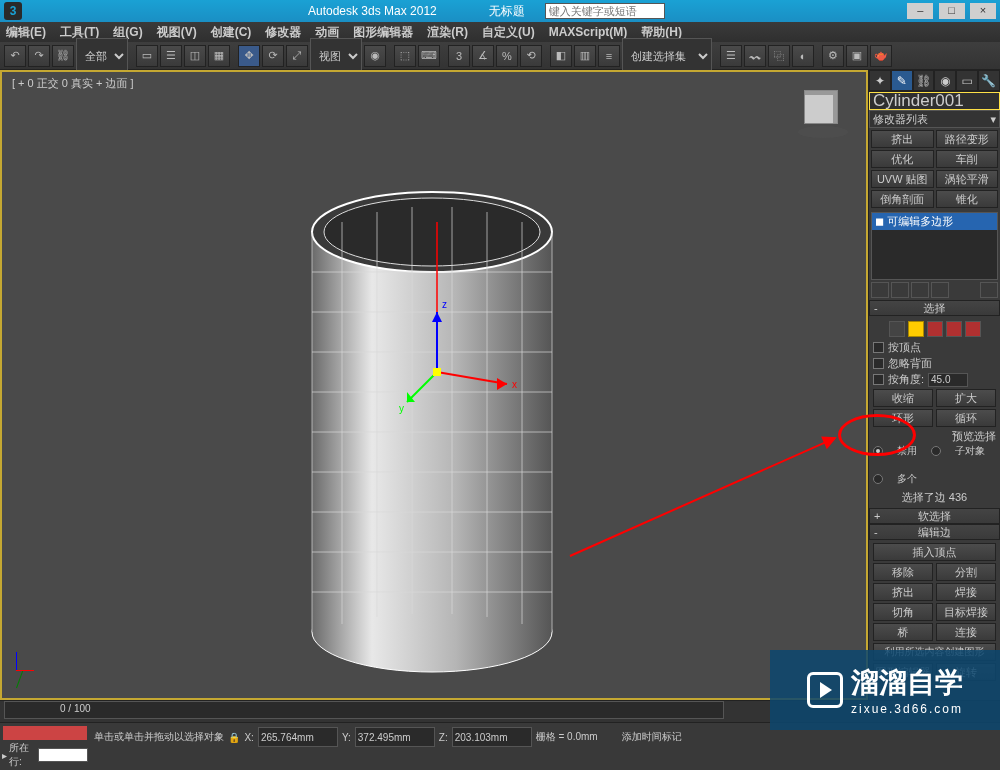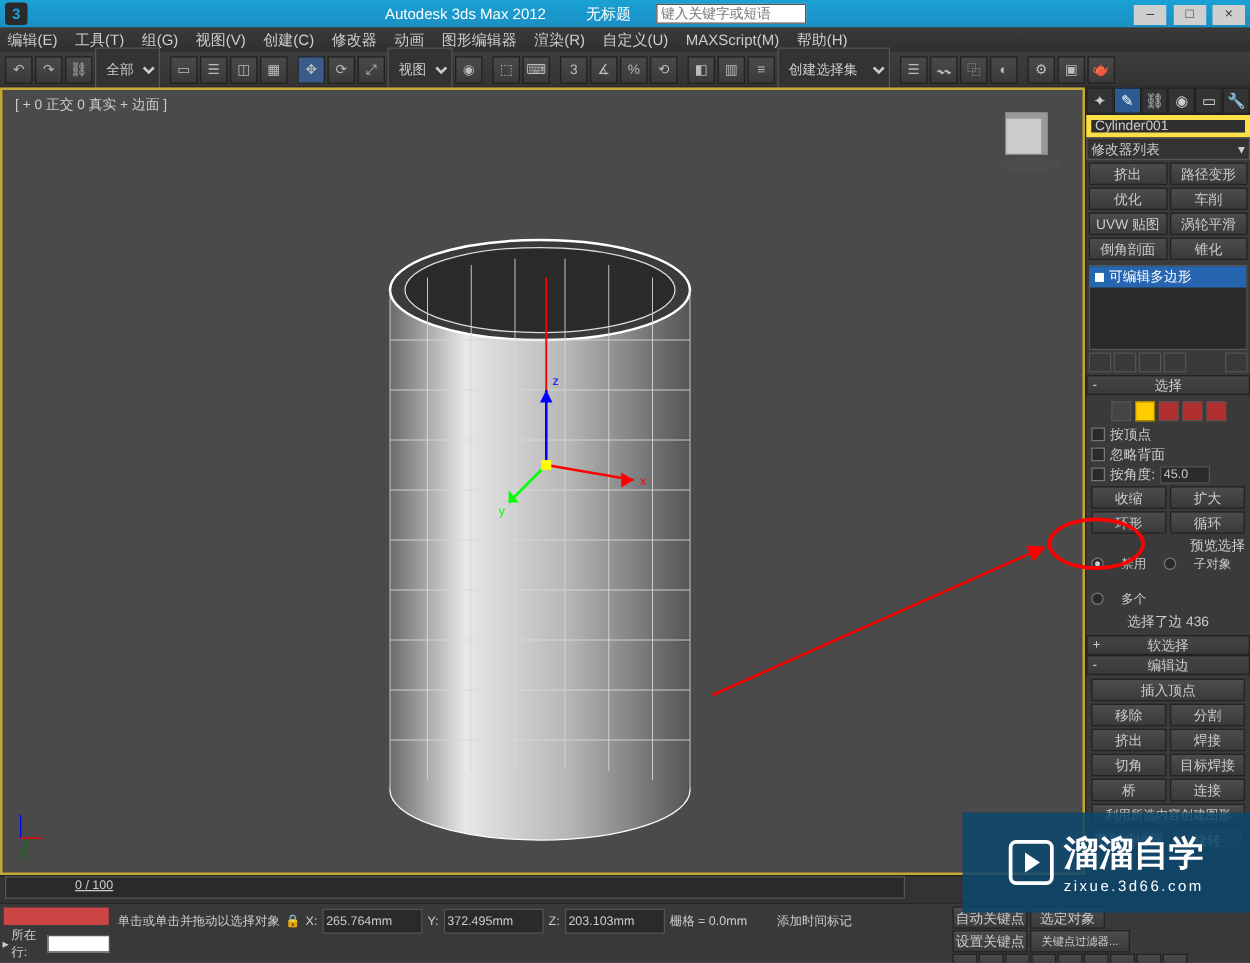--- a/index.html
+++ b/index.html
@@ -2,28 +2,28 @@
 <html><head>
 <meta charset="utf-8">
 <style>
 * { box-sizing: border-box; margin: 0; padding: 0; font-family: "Microsoft YaHei", Arial, sans-serif; }
 body { width: 1000px; height: 770px; background: #4a4a4a; color: #ccc; font-size: 11px; overflow: hidden; position: relative; }
 
 
 .title-bar { height: 22px; background: linear-gradient(#1aa1d4,#1a8fc4); display: flex; align-items: center; color: #fff; font-size: 12px; padding: 0 4px; }
 .title-bar .icon { width: 18px; height: 18px; background: #2a2a2a; border-radius: 3px; margin-right: 6px; display: flex; align-items: center; justify-content: center; font-weight: bold; color: #1aa1d4; }
 .title-bar .title-text { flex: 0 0 auto; margin-left: 280px; }
-.title-bar .doc { margin-left: 32px; }
+.title-bar .doc { margin-left: 52px; }
 .title-bar .search-box { margin-left: 20px; }
 .title-bar .search-box input { width: 120px; height: 16px; background: #fff; border: 1px solid #555; font-size: 11px; padding: 0 3px; }
 .title-bar .spacer { flex: 1; }
 .win-btns span { display:inline-block; width:26px; height:16px; background:#cfcfcf; margin-left:2px; text-align:center; line-height:14px; color:#333; font-size:11px; }
 
 
-.menu-bar { height: 20px; background: linear-gradient(#3a3a3a,#2f2f2f); display: flex; align-items: center; padding: 0 6px; gap: 14px; font-size: 12px; }
+.menu-bar { height: 20px; background: linear-gradient(#3a3a3a,#2f2f2f); display: flex; align-items: center; padding: 0 6px; gap: 14px; font-size: 12px; font-weight: bold; }
 .menu-bar span { color: #ccc; cursor: default; }
 
 
 .main-toolbar { height: 28px; background: linear-gradient(#3e3e3e,#333); border-bottom: 1px solid #222; display: flex; align-items: center; padding: 0 4px; gap: 2px; }
 .tb-btn { width: 22px; height: 22px; background: linear-gradient(#4a4a4a,#3a3a3a); border: 1px solid #222; display: flex; align-items: center; justify-content: center; font-size: 11px; color: #bbb; }
 .tb-sep { width: 4px; }
 .tb-drop { height: 36px; background: #333; border: 1px solid #555; color: #ccc; font-size: 11px; padding: 0 4px; }
 
 
 .work-area { display: flex; height: 630px; }
@@ -34,21 +34,21 @@
 .viewcube .base { position:absolute;bottom:-4px;left:0;width:50px;height:12px;border-radius:50%;background:rgba(80,80,80,.6); }
 .axis-gizmo-small { position:absolute; bottom:28px; left:14px; }
 .axis-gizmo-small .x{position:absolute;width:18px;height:1px;background:red;} 
 .axis-gizmo-small .y{position:absolute;width:1px;height:18px;background:green;transform:rotate(20deg);transform-origin:bottom;} 
 .axis-gizmo-small .z{position:absolute;width:1px;height:18px;background:blue;bottom:0;} 
 
 
 .cmd-panel { width: 132px; background: #3a3a3a; border-left: 1px solid #222; display: flex; flex-direction: column; }
 .cmd-tabs { height: 22px; display: flex; background:#333; border-bottom:1px solid #222; }
 .cmd-tabs span { flex:1; border:1px solid #222; display:flex;align-items:center;justify-content:center; font-size:12px; }
-.obj-name input { width: 100%; height:18px; background:#2f2f2f; border:4px solid #fde047; color:#ccc; font-size:11px; padding:0 3px; }
+.obj-name input { width: 100%; height:18px; background:#2f2f2f; border:1px solid #fde047; color:#ccc; font-size:17px; padding:0 3px; }
 .mod-drop { width:100%; height:18px; background:#333; border:1px solid #555; color:#ccc; font-size:11px; display:flex; align-items:center; justify-content:space-between; padding:0 3px; }
 .btn-grid { display:grid; grid-template-columns:1fr 1fr; gap:2px; padding:2px; }
 .panel-btn { height:18px; background:linear-gradient(#4c4c4c,#3a3a3a); border:1px solid #222; color:#ccc; font-size:11px; display:flex; align-items:center; justify-content:center; }
 .mod-stack { height:68px; background:#2a2a2a; border:1px solid #555; margin:2px; }
 .mod-stack .item { background:#2665b0; color:#fff; font-size:11px; padding:1px 3px; display:flex; align-items:center; gap:3px; }
 .stack-tools { height:18px; display:flex; gap:2px; padding:0 2px; }
 .stack-tools span { flex:0 0 18px; height:16px; border:1px solid #555; background:#3a3a3a; }
 .stack-tools .sp { flex:1; border:none; background:none; }
 .rollout-head { height:16px; background:linear-gradient(#444,#3a3a3a); border:1px solid #222; color:#ccc; font-size:11px; display:flex; align-items:center; justify-content:center; position:relative; }
 .rollout-head .pm { position:absolute; left:4px; }
@@ -61,21 +61,21 @@
 .radio-row { display:flex; gap:14px; align-items:center; font-size:10px; flex-wrap:wrap; }
 .radio { width:10px;height:10px;border:1px solid #777;border-radius:50%;background:#2a2a2a; display:inline-block; }
 .radio.on::after{content:"";display:block;width:4px;height:4px;background:#ccc;border-radius:50%;margin:2px;}
 .sel-icons { display:flex; gap:3px; justify-content:center; padding:2px; }
 .sel-icons span { width:16px;height:16px;border:1px solid #555;background:#444; }
 .sel-icons .on { background:#ffcc00; border-color:#aa8800; }
 
 
 .timeline { height: 22px; background:#333; border-top:1px solid #222; position:relative; }
 .time-slider { position:absolute; left:4px; top:0; width:720px; height:18px; background:#2a2a2a; border:1px solid #555; }
-.time-label { position:absolute; left:60px; top:2px; font-size:10px; color:#ccc;text-decoration:underline; }
+.time-label { position:absolute; left:60px; top:2px; font-size:10px; color:#ccc; }
 
 
 .status-bar { height: 48px; background:#393939; border-top:1px solid #222; display:flex; font-size:10px; }
 .status-bar .left { width:90px; padding:2px; }
 .status-bar .left .prompt { display:flex;align-items:center;gap:2px; }
 .status-bar .left .prompt input { width:50px;height:14px;background:#fff;border:1px solid #555;font-size:10px; }
 .status-bar .mid { flex:1; padding:2px 4px; }
 .status-bar .mid .line1{ color:#ccc; }
 .status-bar .mid .coords { display:flex; gap:4px; margin-top:2px; align-items:center; }
 .status-bar .mid input { width:80px;height:20px;background:#2a2a2a;border:1px solid #555;color:#ccc;font-size:10px;padding:0 2px; }
@@ -378,41 +378,20 @@
       <span>X:</span>
         <input value="265.764mm" style="">
       <span>Y:</span>
         <input value="372.495mm" style="">
       <span>Z:</span>
         <input value="203.103mm" style="">
       <span>栅格 = 0.0mm</span>
       <span style="margin-left:20px">添加时间标记</span>
     </div>
   </div>
-  <div class="right">
-    <div style="display:flex;gap:2px">
-      <div class="panel-btn" style="width:60px">自动关键点</div>
-      <div class="panel-btn" style="width:60px">选定对象</div>
-    </div>
-    <div style="display:flex;gap:2px;margin-top:1px">
-      <div class="panel-btn" style="width:60px">设置关键点</div>
-      <div class="panel-btn" style="width:80px;font-size:9px">关键点过滤器...</div>
-    </div>
-    <div class="nav-btns" style="margin-top:1px">
-      <span></span>
-      <span></span>
-      <span></span>
-      <span></span>
-      <span></span>
-      <span></span>
-      <span></span>
-      <span></span>
-      <span></span>
-    </div>
-  </div>
 </div>
 
 <div class="red-ellipse" style="left:838px; top:414px; width:78px; height:42px;"></div>
 <div class="red-arrow" style="left:570px; top:555px; transform:rotate(-24deg);"></div>
 
 <div class="watermark">
   <div class="row">
     <div class="play"></div>
     <div>
       <div class="big">溜溜自学</div>

